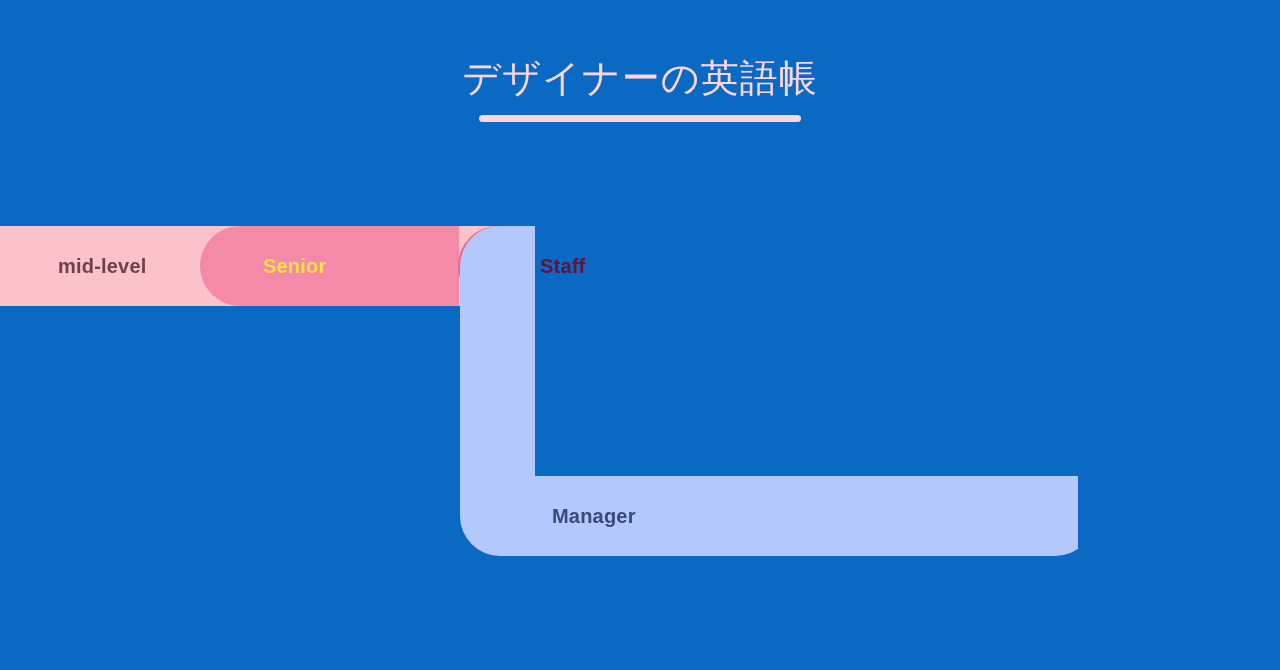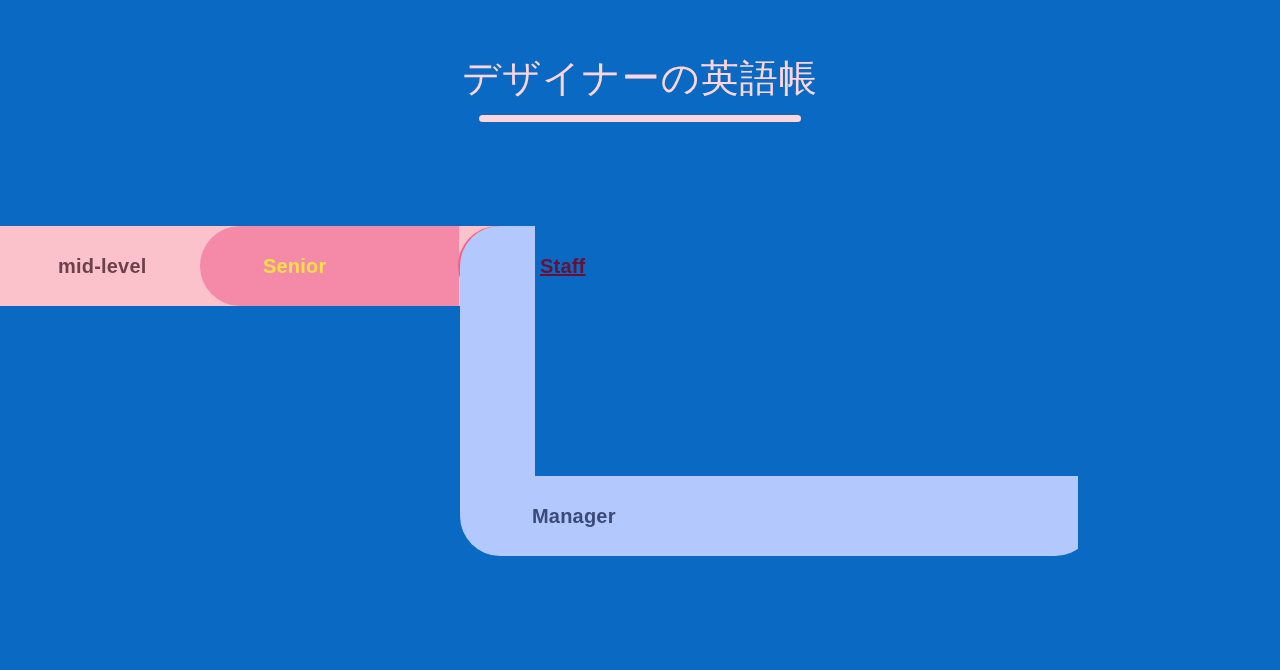--- a/index.html
+++ b/index.html
@@ -148,24 +148,23 @@
   }
   .label-senior {
     left: 263px;
     top: 226px;
     color: #fde047;
   }
   .label-staff {
     left: 540px;
     top: 226px;
     color: #6d0f32;
-    text-decoration: underline;
   }
   .label-manager {
-    left: 532px;
+    left: 552px;
     top: 476px;
     color: #3b4a77;
   }
 </style>
 </head>
 <body>
 
 <div class="stage">
 
   <div class="title-block">

